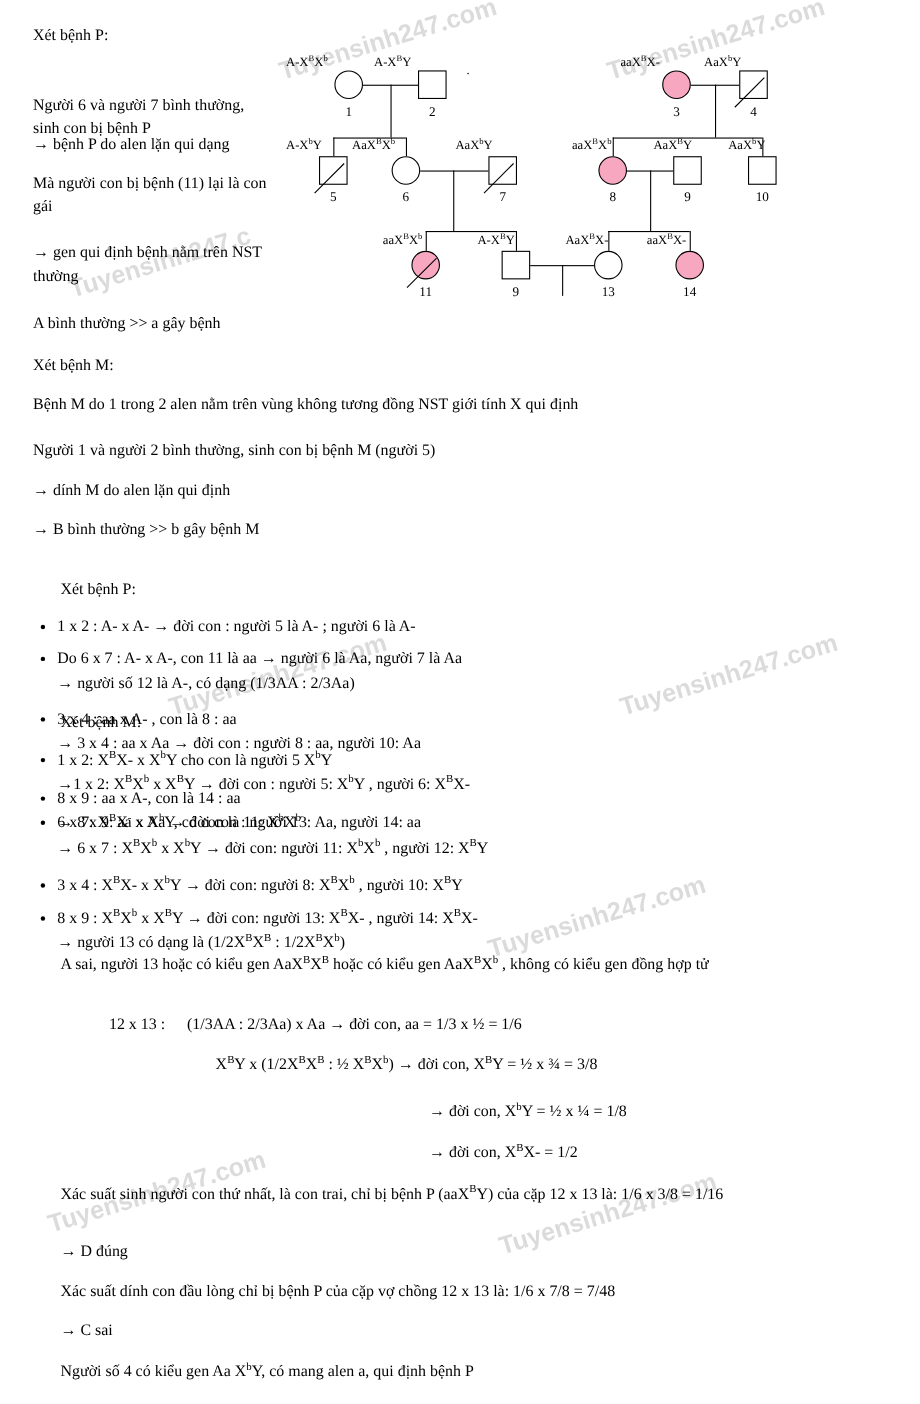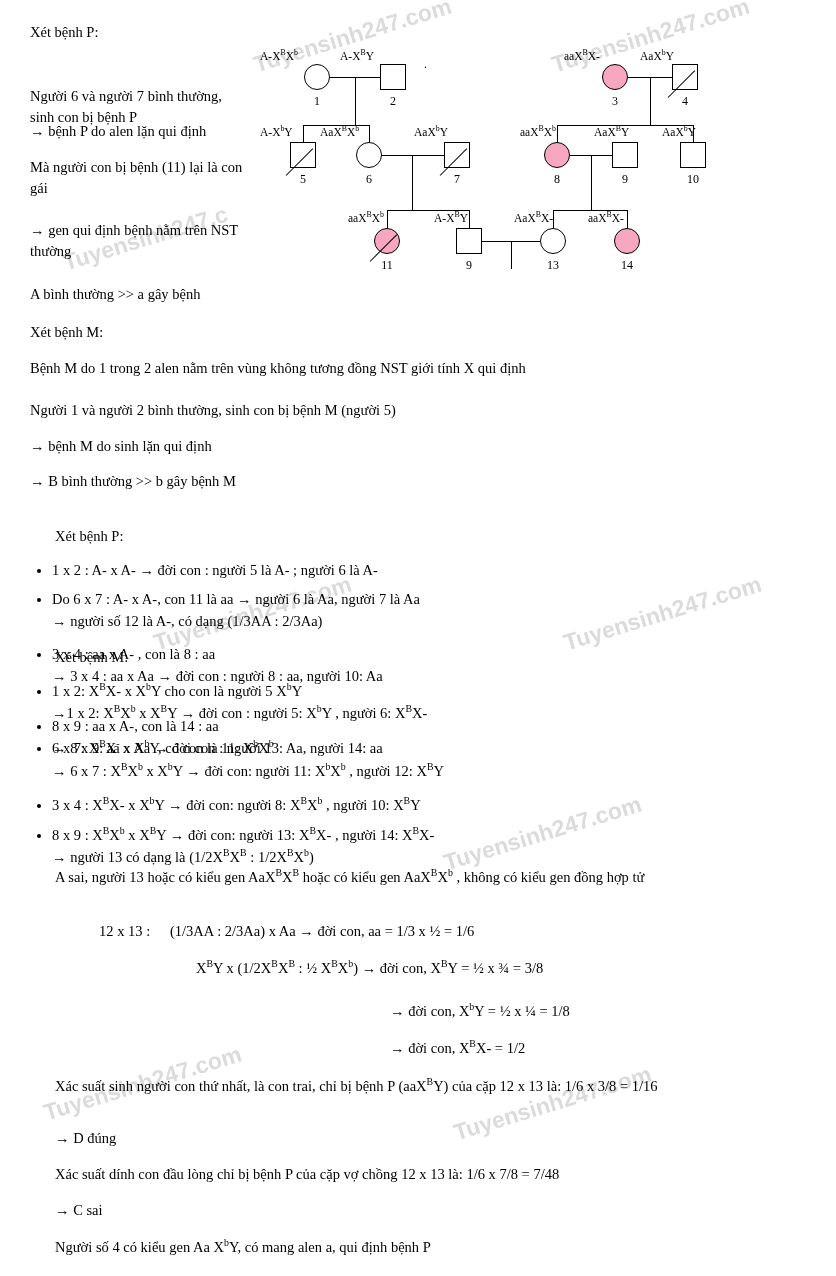--- a/index.html
+++ b/index.html
@@ -116,29 +116,29 @@
   <div class="wm" style="left:150px; top:600px;">Tuyensinh247.com</div>
   <div class="wm" style="left:560px; top:600px;">Tuyensinh247.com</div>
   <div class="wm" style="left:440px; top:820px;">Tuyensinh247.com</div>
   <div class="wm" style="left:40px; top:1070px;">Tuyensinh247.com</div>
   <div class="wm" style="left:450px; top:1090px;">Tuyensinh247.com</div>
 
   <div class="content">
 
     <div class="txt" style="left:30px; top:22px;">Xét bệnh P:</div>
     <div class="txt wrap" style="left:30px; top:58px; width:210px;margin-top:28px;">Người 6 và người 7 bình thường, sinh con bị bệnh P</div>
-    <div class="txt wrap" style="left:30px; top:121px; width:215px;">→ bệnh P do alen lặn qui định</div>
+    <div class="txt wrap" style="left:30px; top:121px; width:215px;">→ bệnh P do alen lặn qui dạng</div>
     <div class="txt wrap" style="left:30px; top:157px; width:215px;">Mà người con bị bệnh (11) lại là con gái</div>
     <div class="txt wrap" style="left:30px; top:220px; width:215px;">→ gen qui định bệnh nằm trên NST thường</div>
     <div class="txt wrap" style="left:30px; top:284px; width:260px;">A bình thường &gt;&gt; a gây bệnh</div>
 
     <div class="txt" style="left:30px; top:322px;">Xét bệnh M:</div>
     <div class="txt" style="left:30px; top:358px;">Bệnh M do 1 trong 2 alen nằm trên vùng không tương đồng NST giới tính X qui định</div>
     <div class="txt" style="left:30px; top:400px;">Người 1 và người 2 bình thường, sinh con bị bệnh M (người 5)</div>
-    <div class="txt" style="left:30px; top:436px;">→ bệnh M do sinh lặn qui định</div>
+    <div class="txt" style="left:30px; top:436px;">→ dính M do alen lặn qui định</div>
     <div class="txt" style="left:30px; top:471px;">→ B bình thường &gt;&gt; b gây bệnh M</div>
 
     <div id="pedigree">
 
       <div class="lbl" style="left:-2px; top:28px;">A-X<sup>B</sup>X<sup>b</sup></div>
       <div class="ci" style="left:42px; top:44px;"></div>
       <div class="num" style="left:42px; top:74px; width:26px;">1</div>
 
       <div class="lbl" style="left:78px; top:28px;">A-X<sup>B</sup>Y</div>
       <div class="sq" style="left:118px; top:44px;"></div>

